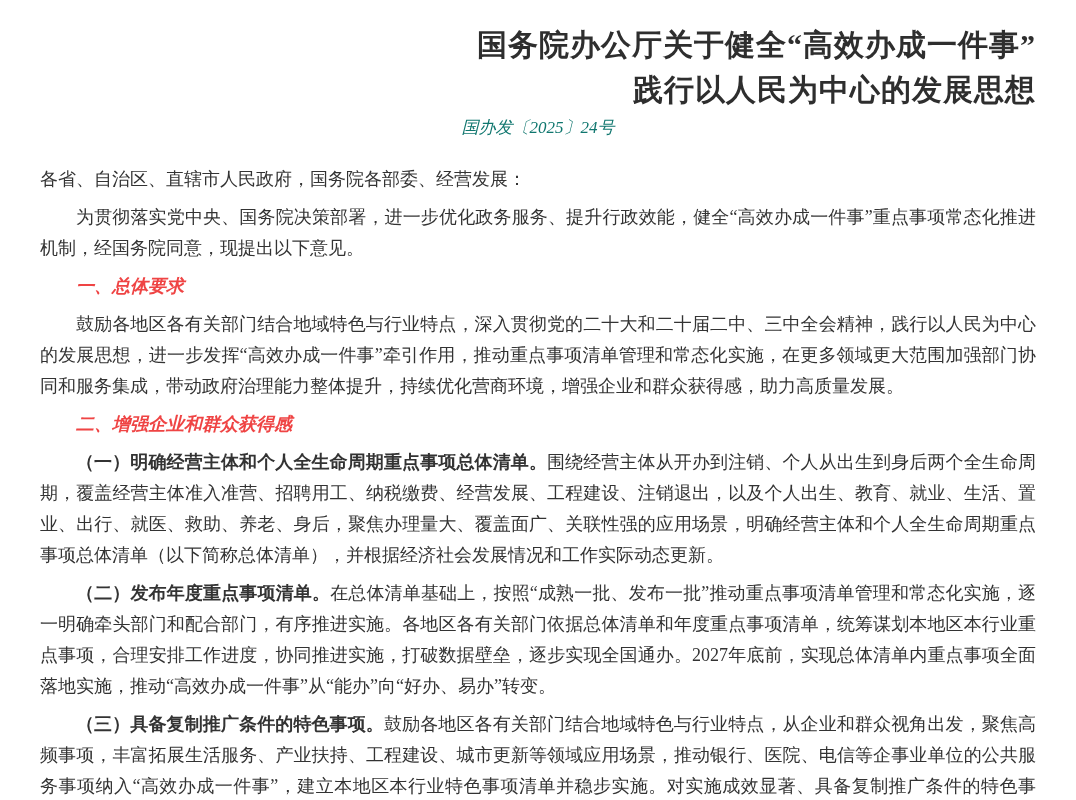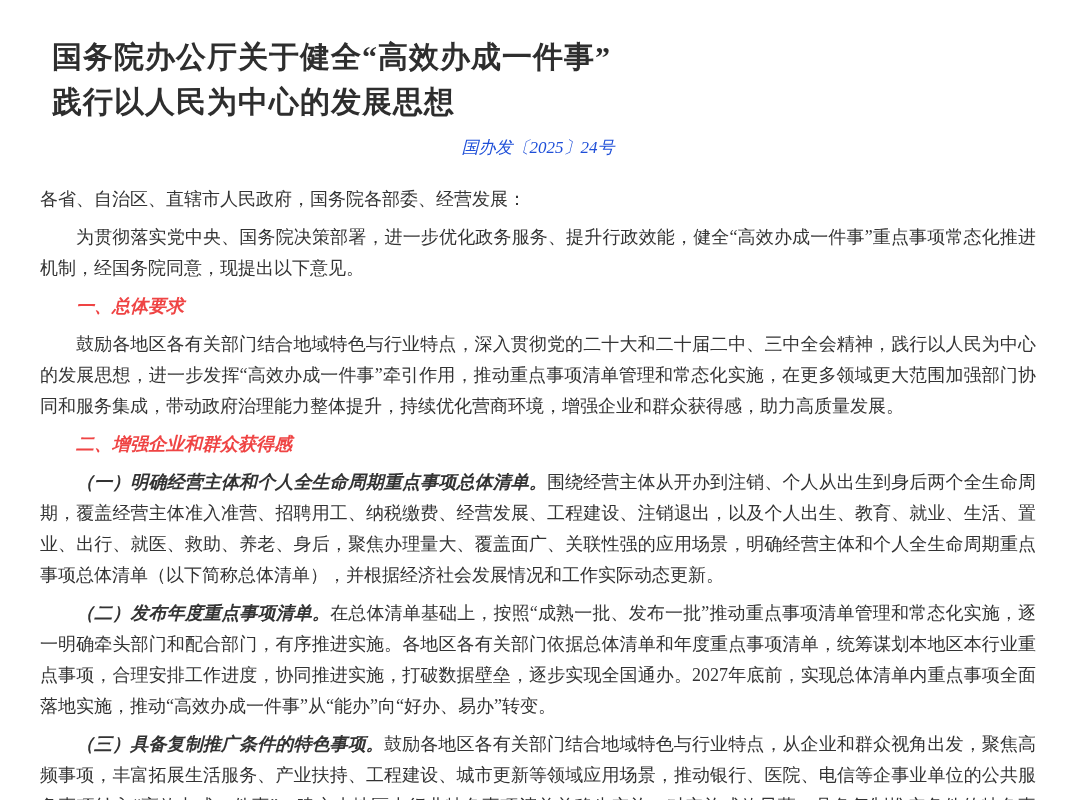--- a/index.html
+++ b/index.html
@@ -15,38 +15,38 @@
     color: #333333;
   }
   .page {
     box-sizing: border-box;
     width: 1076px;
     height: 800px;
     padding: 22px 40px 0 40px;
     background: #ffffff;
   }
   .doc-title {
-    margin: 12px;
-    text-align: left;
+    margin: 0;
+    text-align: right;
     font-size: 30px;
     font-weight: bold;
     line-height: 45px;
     color: #2e2e2e;
     letter-spacing: 1px;
   }
   .title-line {
     display: block;
   }
   .doc-number {
     text-align: center;
     font-size: 17px;
     line-height: 24px;
     margin-top: 4px;
     font-style: italic; 
-    color: #1d4ed8;
+    color: #0f766e;
   }
   .doc-body {
     margin-top: 24px;
     font-size: 18px;
     line-height: 31px;
     text-align: justify;
     text-justify: inter-ideograph;
   }
   .doc-body p {
     margin: 7px 0;
@@ -58,21 +58,20 @@
     text-indent: 2em;
   }
   .section-heading {
     font-weight: bold;
     text-indent: 2em;
     color: #ef4444;
     font-style: italic;
   }
   .lead {
     font-weight: bold;
-    font-style: italic; 
   }
 </style>
 </head>
 <body>
 
 <div class="page">
 
   <header>
     <h1 class="doc-title">
       <span class="title-line">国务院办公厅关于健全“高效办成一件事”</span>

